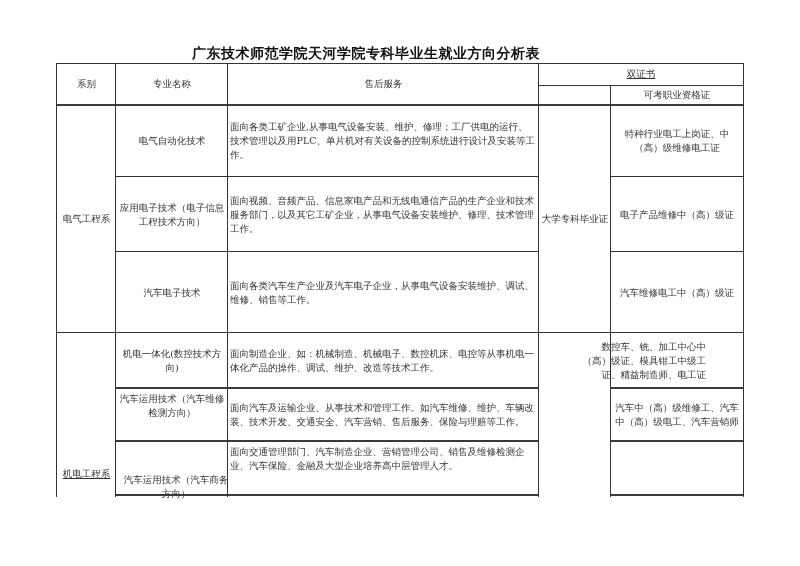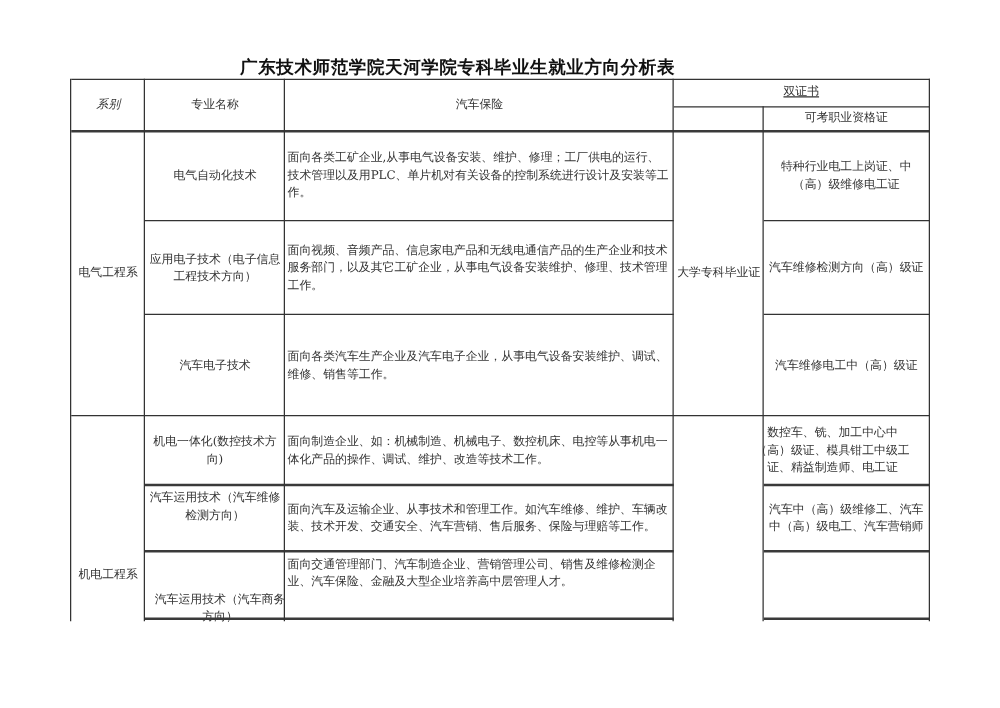--- a/index.html
+++ b/index.html
@@ -16,47 +16,47 @@
   .hl.thin { border-top:1.5px solid #333; }
   .vl { position:absolute; width:0; border-left:1.5px solid #333; }
 </style>
 </head>
 <body>
 
 <div class="title">广东技术师范学院天河学院专科毕业生就业方向分析表</div>
 
 <div>
 
-  <div class="cell" style="left:57px;top:63px;width:59px;height:42px;font-style:italic;">系别</div>
+  <div class="cell" style="left:57px;top:63px;width:59px;height:42px;">系别</div>
   <div class="cell" style="left:116px;top:63px;width:112px;height:42px;">专业名称</div>
-  <div class="cell" style="left:228px;top:63px;width:311px;height:42px;">汽车保险</div>
+  <div class="cell" style="left:228px;top:63px;width:311px;height:42px;">售后服务</div>
   <div class="cell" style="left:539px;top:63px;width:204px;height:22px;text-decoration:underline;">双证书</div>
   <div class="cell" style="left:611px;top:85px;width:132px;height:20px;">可考职业资格证</div>
 
   <div class="cell" style="left:57px;top:105px;width:59px;height:228px;">电气工程系</div>
   <div class="cell" style="left:539px;top:105px;width:72px;height:228px;padding:0;">大学专科毕业证</div>
 
   <div class="cell" style="left:116px;top:105px;width:112px;height:72px;">电气自动化技术</div>
   <div class="cell left" style="left:228px;top:105px;width:311px;height:72px;">面向各类工矿企业,从事电气设备安装、维护、修理；工厂供电的运行、技术管理以及用PLC、单片机对有关设备的控制系统进行设计及安装等工作。</div>
   <div class="cell" style="left:611px;top:105px;width:132px;height:72px;">特种行业电工上岗证、中（高）级维修电工证</div>
 
   <div class="cell" style="left:116px;top:177px;width:112px;height:75px;">应用电子技术（电子信息工程技术方向）</div>
   <div class="cell left" style="left:228px;top:177px;width:311px;height:75px;">面向视频、音频产品、信息家电产品和无线电通信产品的生产企业和技术服务部门，以及其它工矿企业，从事电气设备安装维护、修理、技术管理工作。</div>
-  <div class="cell" style="left:611px;top:177px;width:132px;height:75px;">汽车维修检测方向（高）级证</div>
+  <div class="cell" style="left:611px;top:177px;width:132px;height:75px;">电子产品维修中（高）级证</div>
 
   <div class="cell" style="left:116px;top:252px;width:112px;height:81px;">汽车电子技术</div>
   <div class="cell left" style="left:228px;top:252px;width:311px;height:81px;">面向各类汽车生产企业及汽车电子企业，从事电气设备安装维护、调试、维修、销售等工作。</div>
   <div class="cell" style="left:611px;top:252px;width:132px;height:81px;">汽车维修电工中（高）级证</div>
 
-  <div class="cell" style="left:57px;top:319px;width:59px;height:163px;align-items:flex-end;padding-bottom:15px;">机电工程系</div>
+  <div class="cell" style="left:57px;top:333px;width:59px;height:163px;align-items:flex-end;padding-bottom:15px;text-decoration:underline;">机电工程系</div>
   <div class="cell" style="left:539px;top:333px;width:72px;height:163px;"></div>
 
   <div class="cell" style="left:116px;top:333px;width:112px;height:55px;">机电一体化(数控技术方向)</div>
   <div class="cell left" style="left:228px;top:333px;width:311px;height:55px;">面向制造企业、如：机械制造、机械电子、数控机床、电控等从事机电一体化产品的操作、调试、维护、改造等技术工作。</div>
-  <div class="cell" style="left:600px;top:333px;width:132px;height:55px;">数控车、铣、加工中心中（高）级证、模具钳工中级工证、精益制造师、电工证</div>
+  <div class="cell" style="left:576px;top:333px;width:132px;height:55px;text-align:right;">数控车、铣、加工中心中（高）级证、模具钳工中级工证、精益制造师、电工证</div>
 
   <div class="cell" style="left:116px;top:388px;width:112px;height:36px;">汽车运用技术（汽车维修检测方向）</div>
   <div class="cell left" style="left:228px;top:388px;width:311px;height:53px;">面向汽车及运输企业、从事技术和管理工作。如汽车维修、维护、车辆改装、技术开发、交通安全、汽车营销、售后服务、保险与理赔等工作。</div>
   <div class="cell" style="left:611px;top:388px;width:132px;height:53px;">汽车中（高）级维修工、汽车中（高）级电工、汽车营销师</div>
 
   <div class="cell" style="left:120px;top:441px;width:112px;height:55px;align-items:flex-start;padding-top:32px;">汽车运用技术（汽车商务方向）</div>
   <div class="cell left" style="left:228px;top:441px;width:311px;height:55px;align-items:flex-start;padding-top:4px;">面向交通管理部门、汽车制造企业、营销管理公司、销售及维修检测企业、汽车保险、金融及大型企业培养高中层管理人才。</div>
   <div class="cell" style="left:611px;top:441px;width:132px;height:55px;"></div>
 
   <div class="hl thin" style="left:57px;top:63px;width:687px;"></div>

